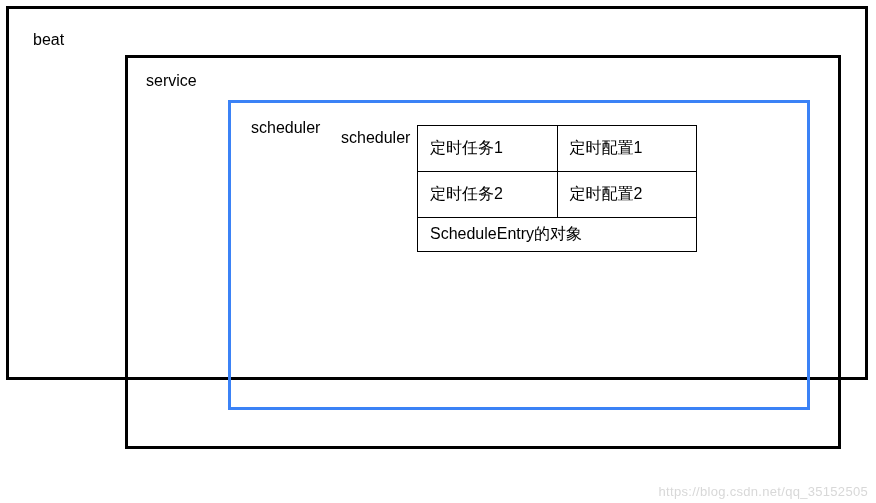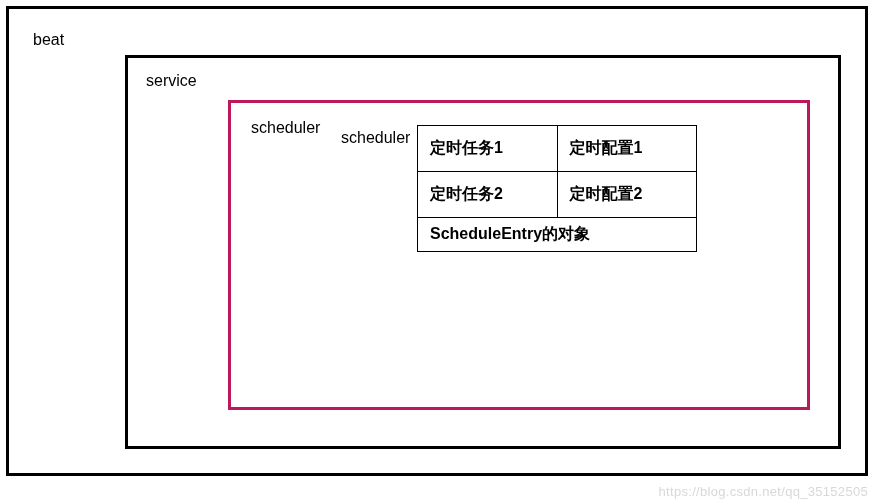--- a/index.html
+++ b/index.html
@@ -12,21 +12,21 @@
     font-size: 16px;
     color: #000;
     background: #fff;
     position: relative;
   }
   .outer {
     position: absolute;
     left: 6px;
     top: 6px;
     width: 862px;
-    height: 470px;
+    height: 374px;
     border: 3px solid #000;
   }
   .outer-label {
     position: absolute;
     left: 24px;
     top: 22px;
   }
   .service-box {
     position: absolute;
     left: 116px;
@@ -40,21 +40,21 @@
     position: absolute;
     left: 18px;
     top: 14px;
   }
   .scheduler-box {
     position: absolute;
     left: 100px;
     top: 42px;
     width: 582px;
     height: 310px;
-    border: 3px solid #be185d;
+    border: 3px solid #3b82f6;
   }
   .scheduler-label {
     position: absolute;
     left: 20px;
     top: 16px;
   }
   .schedule-label {
     position: absolute;
     left: 110px;
     top: 26px;
@@ -66,21 +66,20 @@
     width: 280px;
     border: 1px solid #000;
     border-collapse: collapse;
   }
   .schedule-table td {
     border: 1px solid #000;
     height: 46px;
     padding: 0 12px;
     text-align: left;
     vertical-align: middle;
-    font-weight: bold;
   }
   .schedule-table .caption-row td {
     text-align: left;
     height: 34px;
   }
   .watermark {
     position: absolute;
     right: 8px;
     bottom: 4px;
     font-size: 13px;

